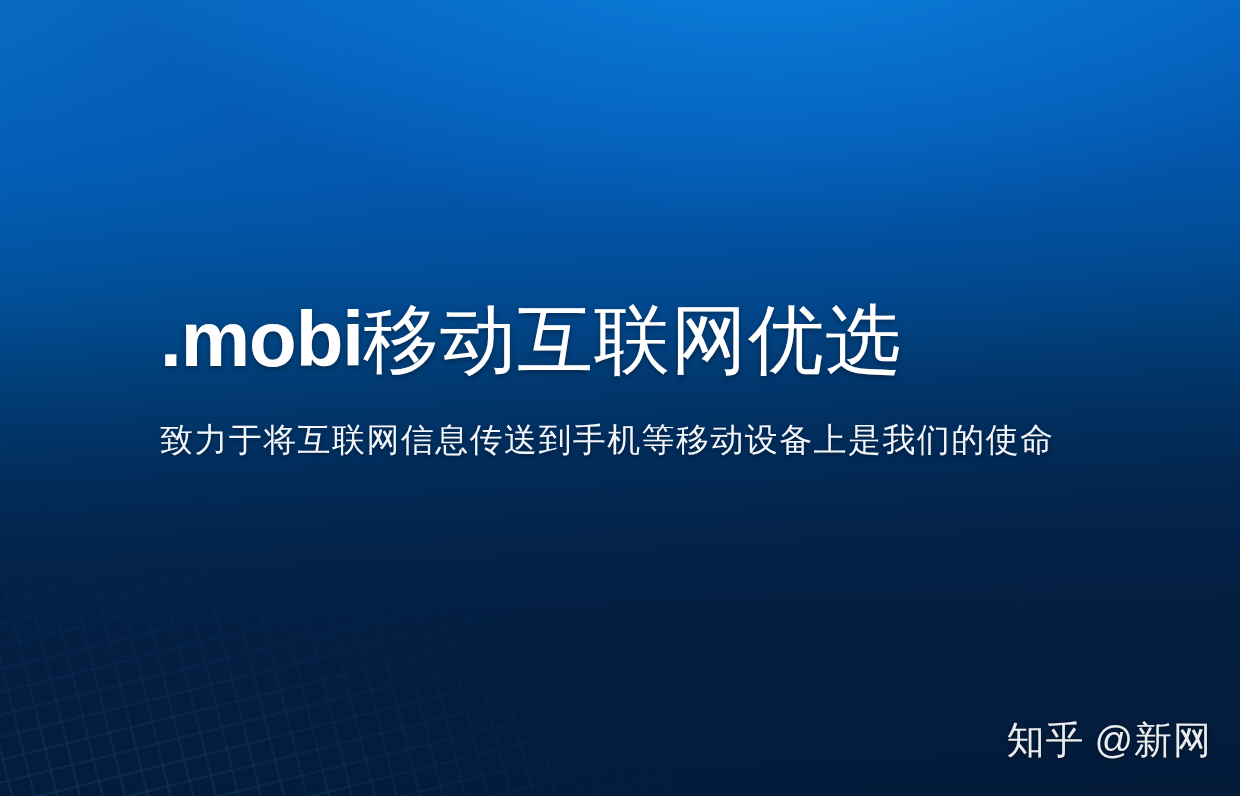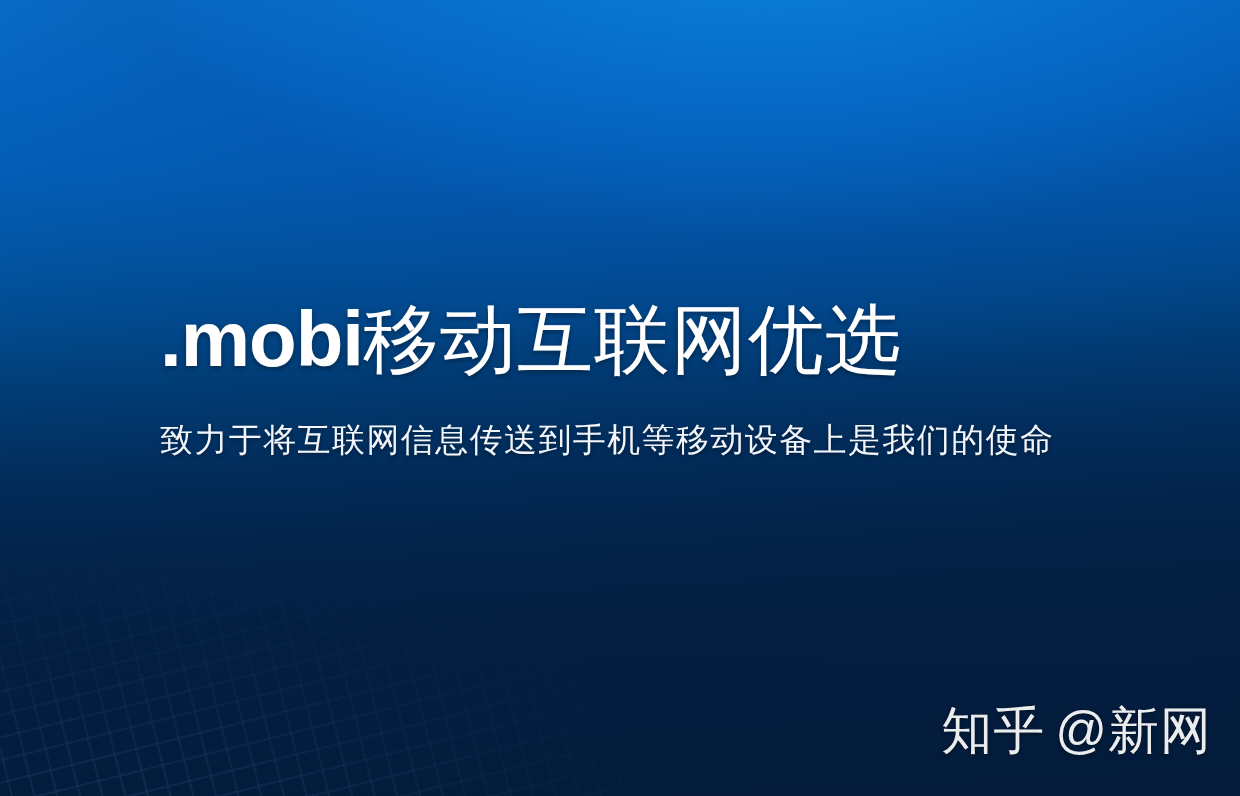--- a/index.html
+++ b/index.html
@@ -129,21 +129,21 @@
     letter-spacing: 1.4px;
     text-shadow: 0 2px 4px rgba(0,0,0,0.38);
   }
 
   
   #watermark {
     position: absolute;
     right: 28px;
     bottom: 30px;
     color: rgba(255,255,255,0.92);
-    font-size: 51px;
+    font-size: 38px;
     font-weight: 400;
     letter-spacing: 1px;
     white-space: nowrap;
     text-shadow: 0 1px 4px rgba(0,0,0,0.45);
   }
   #watermark .wm-sep { display: inline-block; width: 10px; }
 </style>
 </head>
 <body>
 

